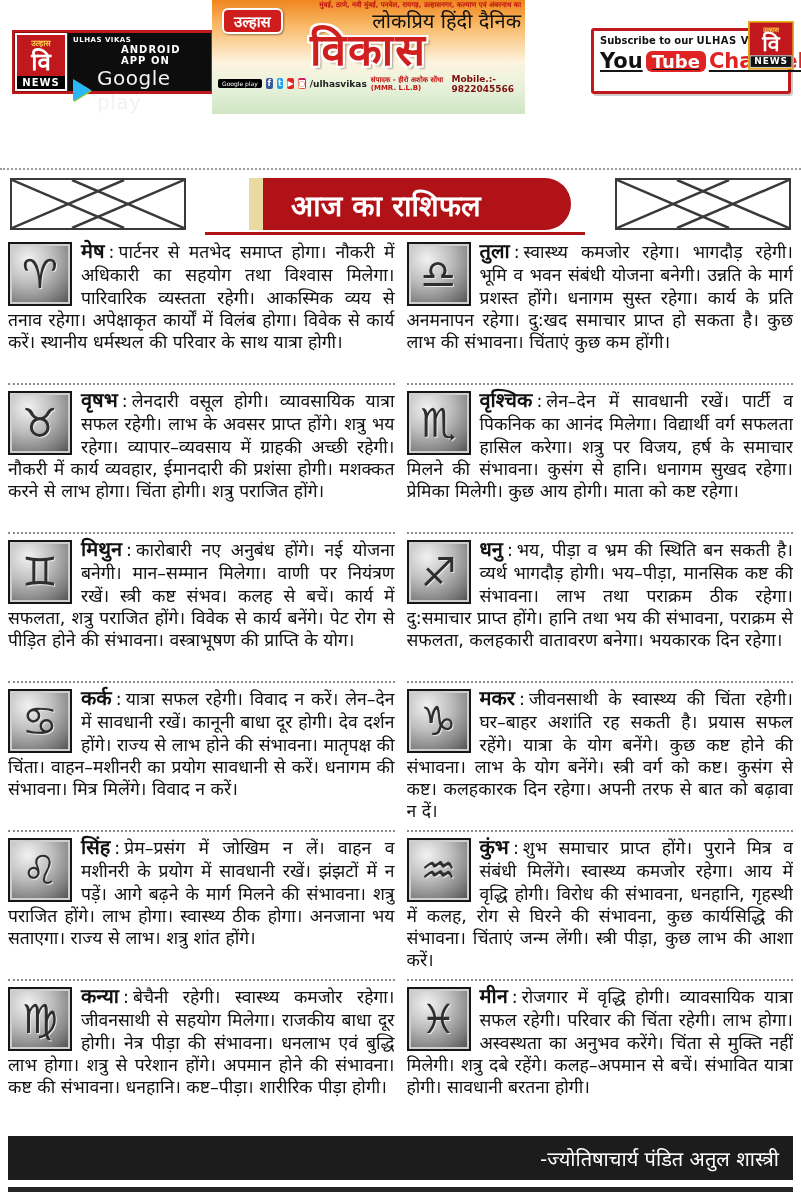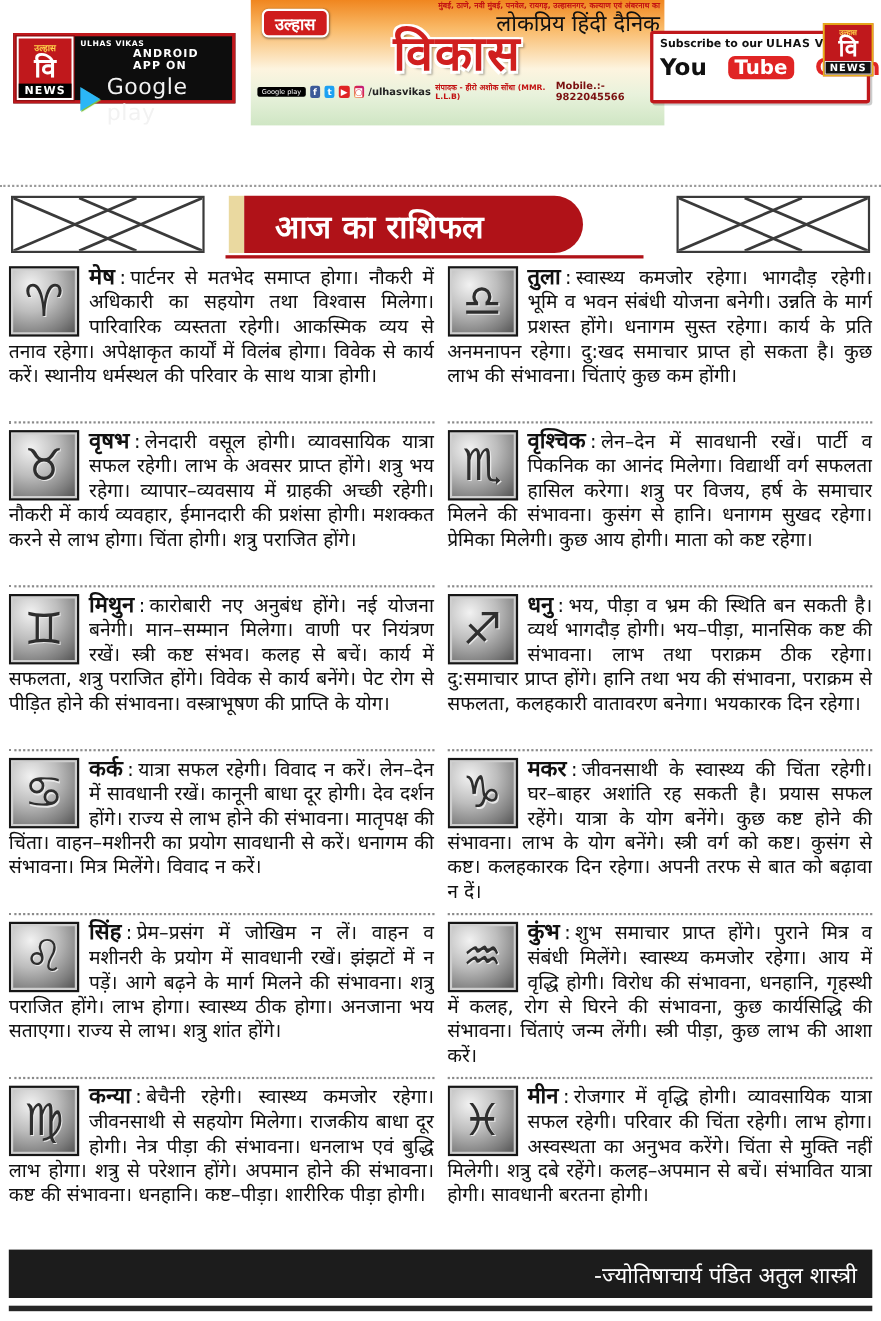--- a/index.html
+++ b/index.html
@@ -21,21 +21,21 @@
   .gp-area { flex:1; padding:3px 6px; color:#fff; position:relative; }
   .gp-brand { font-size:7px; font-weight:bold; letter-spacing:.5px; }
   .gp-line1 { font-size:10px; font-weight:bold; letter-spacing:1px; margin-left:48px; }
   .gp-row { display:flex; align-items:center; gap:6px; }
   .gp-tri { width:0; height:0; border-top:11px solid transparent; border-bottom:11px solid transparent;
     border-left:18px solid #2bb6f6; filter:drop-shadow(1px 1px 0 #7ec242); }
   .gp-store { font-size:20px; color:#f2f2f2; letter-spacing:.5px; }
   .gp-install { font-size:9px; font-weight:bold; margin-left:14px; }
 
   
-  .masthead { position:absolute; left:228px; top:0; width:376px; height:114px;
+  .masthead { position:absolute; left:212px; top:0; width:313px; height:114px;
     background:linear-gradient(180deg,#f0861f 0%, #f9b865 22%, #fdf4df 55%, #e9f2dc 75%, #cfe6c4 100%);
     padding:2px 4px 0 4px; }
   .mh-top { display:flex; justify-content:flex-end; }
   .mh-taglines { text-align:right; line-height:1.1; }
   .mh-tag-small { color:#c21212; font-size:7px; font-weight:bold; }
   .mh-tag-bold { color:#111; font-size:20px; font-weight:normal;text-align:right; }
   .mh-namebox { position:absolute; left:10px; top:8px; background:#cf1d1d; color:#fff;
     border:2px solid #fff; border-radius:6px; padding:1px 10px; font-size:15px; font-weight:bold;
     box-shadow:1px 1px 2px rgba(0,0,0,.4); }
   .mh-main { text-align:center; font-size:44px; font-weight:bold; color:#d01f1f; line-height:1.0;
@@ -55,40 +55,40 @@
   .mh-site .site-chip { background:#fff; border:1px solid #e8860f; color:#111; font-weight:bold;
     font-size:9px; padding:0 10px; }
 
   
   .yt-badge { position:absolute; right:10px; top:28px; width:200px; height:66px;
     background:#fff; border:3px solid #c0181c; border-radius:3px; padding:4px 6px;
     box-shadow:2px 2px 0 rgba(0,0,0,.2); }
   .yt-line1 { font-size:10px; color:#111; }
   .yt-line1 .sub { font-weight:bold; }
   .yt-line1 .brand { font-weight:bold; letter-spacing:.5px; }
-  .yt-line2 { display:flex; align-items:center; gap:19px; margin-top:3px; }
+  .yt-line2 { display:flex; align-items:center; gap:3px; margin-top:3px;text-decoration:underline; }
   .yt-you { font-size:21px; font-weight:bold; color:#111; }
   .yt-tube { background:#e02424; color:#fff; font-size:18px; font-weight:bold;
     border-radius:6px; padding:0 6px; }
   .yt-channel { font-size:21px; font-weight:bold; color:#e02424; }
   .yt-vi { position:absolute; right:-6px; top:-10px; transform:scale(.82); transform-origin:top right;
     width:56px; background:#c0181c; border:2px solid #e8b21a; display:flex; flex-direction:column;
     align-items:center; padding-top:2px; }
   .yt-vi .vi-top { color:#ffd24a; font-size:8px; font-weight:bold; }
   .yt-vi .vi-glyph { color:#fff; font-size:26px; font-weight:bold; line-height:1.05; }
   .yt-vi .vi-news { background:#111; color:#fff; font-size:11px; font-weight:bold; width:100%;
     text-align:center; letter-spacing:1px; border:1px solid #fff; }
 
   .page-info { text-align:center; line-height:1.3; margin-top:2px; }
   .page-url { font-size:21px; color:#111; }
   .page-date { font-size:21px; color:#111; }
 
   
   .headline-row { border-top:2px dotted #9a9a9a; margin-top:8px; padding:8px 10px 2px 10px;
-    display:flex; align-items:flex-start; position:relative; height:64px; }
+    display:flex; align-items:flex-start; position:relative; height:64px;gap:41px; }
   .xbox { border:2px solid #3a3a3a; background:#fff; }
   .xbox.left { width:176px; height:52px; }
   .xbox.right { width:176px; height:52px; margin-left:auto; }
   .title-wrap { display:flex; align-items:stretch; margin-left:22px; height:52px; }
   .title-accent { width:14px; background:#ead9a0; }
   .title-band { background:#b01218; color:#fff; font-size:29px; font-weight:bold;
     display:flex; align-items:center; padding:0 90px 0 28px;
     border-radius:0 28px 28px 0; }
   .title-underline { position:absolute; left:205px; top:62px; width:380px; height:3px; background:#b01218; }
 

